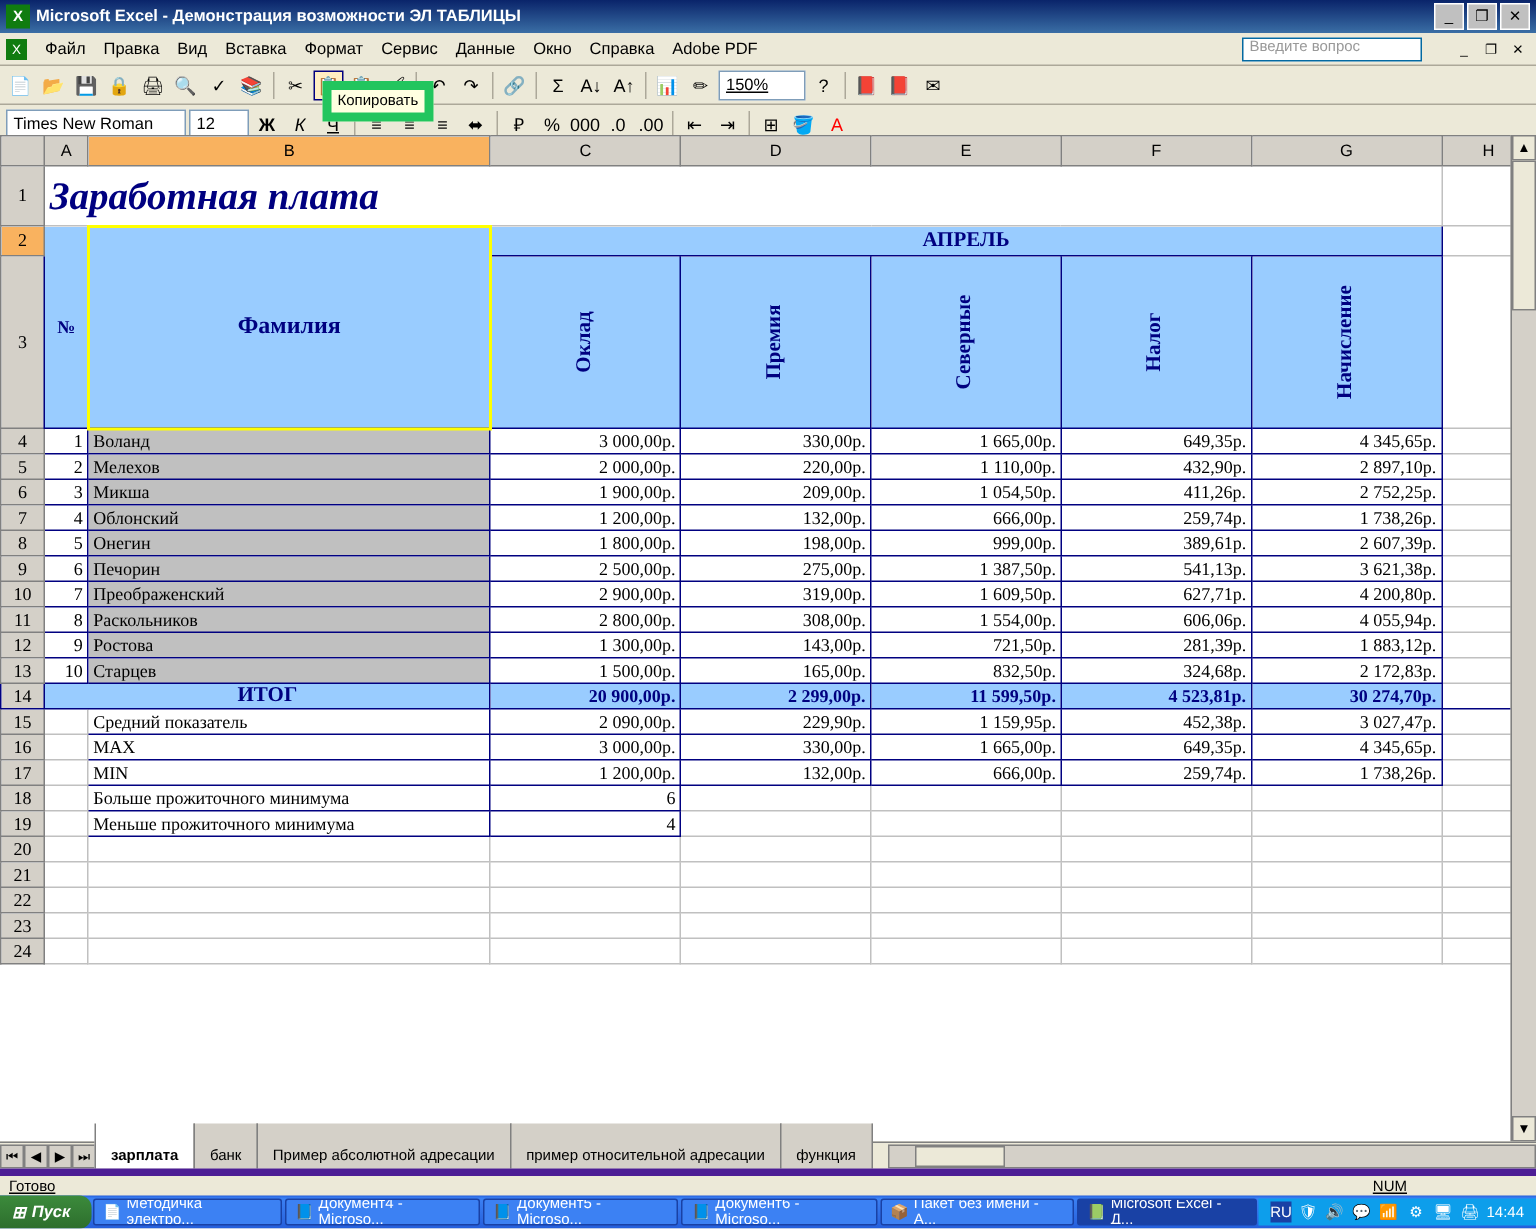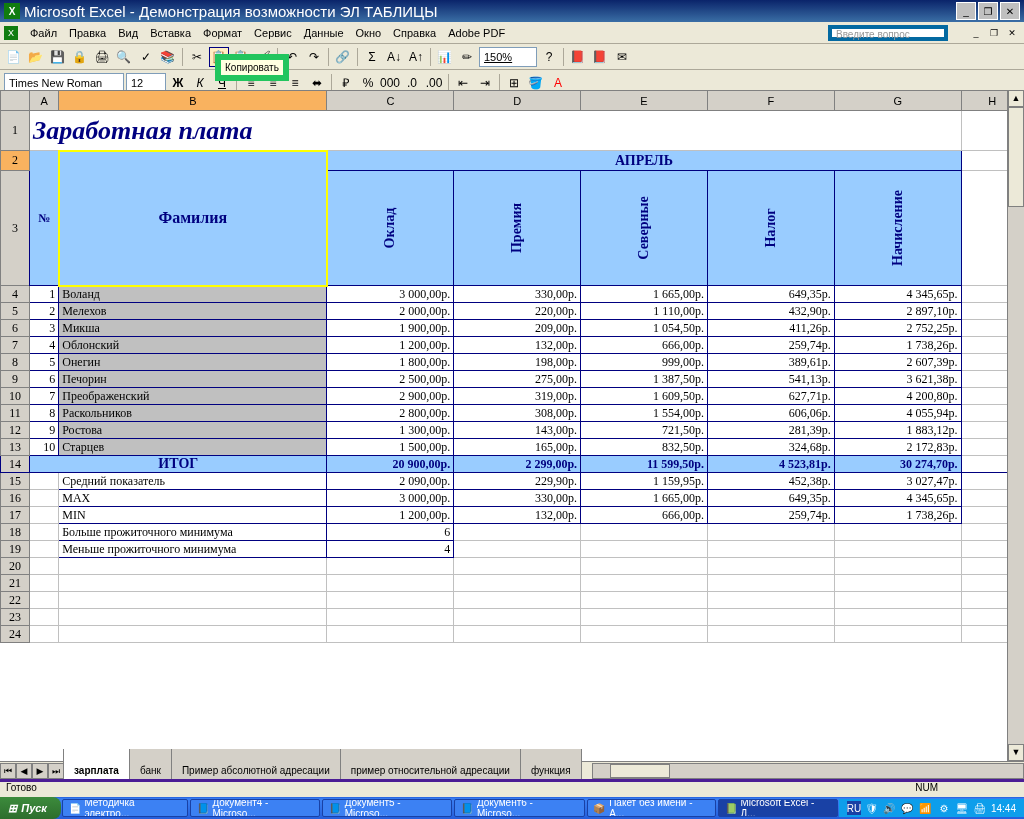--- a/index.html
+++ b/index.html
@@ -1,29 +1,29 @@
 <!DOCTYPE html>
 <html><head>
 <meta charset="utf-8">
 <style>
 * { margin: 0; padding: 0; box-sizing: border-box; }
 body { font-family: Tahoma, Arial, sans-serif; font-size: 11px; background: #ece9d8; width: 1024px; height: 819px; overflow: hidden; position: relative; }
 
 
 .titlebar { height: 22px; background: linear-gradient(to bottom, #0a246a, #3a6ea5); color: #fff; display: flex; align-items: center; padding: 0 4px; }
 .titlebar .xicon { width: 16px; height: 16px; background: #107c10; margin-right: 4px; display: inline-flex; align-items: center; justify-content: center; color: #fff; font-weight: bold; font-size: 10px; }
-.titlebar .title { flex: 1; font-weight: normal; font-size: 15px; }
+.titlebar .title { flex: 1; font-weight: bold; font-size: 11px; }
 .winctl { display: flex; gap: 2px; }
 .winctl span { width: 20px; height: 18px; background: #c0c0c0; border: 1px solid #fff; display: flex; align-items: center; justify-content: center; font-size: 10px; font-family: Arial; color: #000; }
 
 
 .menubar { height: 22px; background: #ece9d8; display: flex; align-items: center; padding: 0 4px; border-bottom: 1px solid #aca899; }
 .menubar .xicon2 { width: 14px; height: 14px; background: #107c10; margin-right: 6px; font-size: 9px; display: flex; align-items: center; justify-content: center; color: #fff; }
 .menubar span.mi { padding: 2px 6px; cursor: default; }
-.menubar .qbox { margin-left: auto; margin-right: 20px; width: 120px; height: 16px; border: 4px solid #0369a1; background: #fff; color: #999; padding-left: 4px; font-size: 10px; }
+.menubar .qbox { margin-left: auto; margin-right: 20px; width: 120px; height: 16px; border: 1px solid #0369a1; background: #fff; color: #999; padding-left: 4px; font-size: 10px; }
 .menubar .docwinctl { display: flex; gap: 2px; }
 .menubar .docwinctl span { width: 16px; height: 14px; font-size: 9px; display: flex; align-items: center; justify-content: center; }
 
 
 .toolbar { height: 26px; background: #ece9d8; border-bottom: 1px solid #aca899; display: flex; align-items: center; padding: 0 4px; gap: 2px; }
 .tbtn { width: 20px; height: 20px; display: flex; align-items: center; justify-content: center; font-size: 12px; cursor: pointer; }
 .tsep { width: 1px; height: 18px; background: #aca899; margin: 0 2px; }
 .tcombo { height: 20px; border: 1px solid #7f9db9; background: #fff; padding: 0 4px; font-size: 11px; display: flex; align-items: center; }
 .tcombo.font { width: 120px; }
 .tcombo.size { width: 40px; }
@@ -91,21 +91,21 @@
 
 
 .taskbar { position: absolute; left: 0; right: 0; bottom: 0; height: 22px; background: linear-gradient(to bottom, #245edb, #3c81f3 8%, #245edb); display: flex; align-items: center; }
 .taskbar .start { height: 22px; padding: 0 14px 0 8px; background: linear-gradient(to bottom, #3c8b3c, #2d6e2d); color: #fff; font-weight: bold; font-style: italic; display: flex; align-items: center; border-radius: 0 8px 8px 0; }
 .taskbar .tbitem { height: 18px; margin: 0 1px; padding: 0 6px; background: #3c81f3; border: 1px solid #1941a5; color: #fff; font-size: 10px; display: flex; align-items: center; max-width: 145px; overflow: hidden; border-radius: 2px; }
 .taskbar .tbitem.active { background: #1941a5; }
 .taskbar .tray { margin-left: auto; height: 18px; background: #0d9eeb; padding: 0 8px; display: flex; align-items: center; gap: 4px; color: #fff; font-size: 10px; }
 .taskbar .tray .ticon { width: 14px; height: 14px; font-size: 10px; display: flex; align-items: center; justify-content: center; }
 
 
-.statusbar2 { position: absolute; left: 0; right: 0; bottom: 22px; height: 18px; background: #ece9d8; border-top: 3px solid #4c1d95; display: flex; align-items: flex-start; padding: 0 6px; font-size: 10px; }
+.statusbar2 { position: absolute; left: 0; right: 0; bottom: 22px; height: 18px; background: #ece9d8; border-top: 5px solid #4c1d95; display: flex; align-items: flex-end; padding: 0 6px; font-size: 10px; text-decoration: underline; }
 .statusbar2 .ready { flex: 1; }
 
 </style>
 </head>
 <body>
 
 <div class="titlebar">
   <span class="xicon">X</span>
   <span class="title">Microsoft Excel - Демонстрация возможности ЭЛ ТАБЛИЦЫ</span>
   <div class="winctl">

